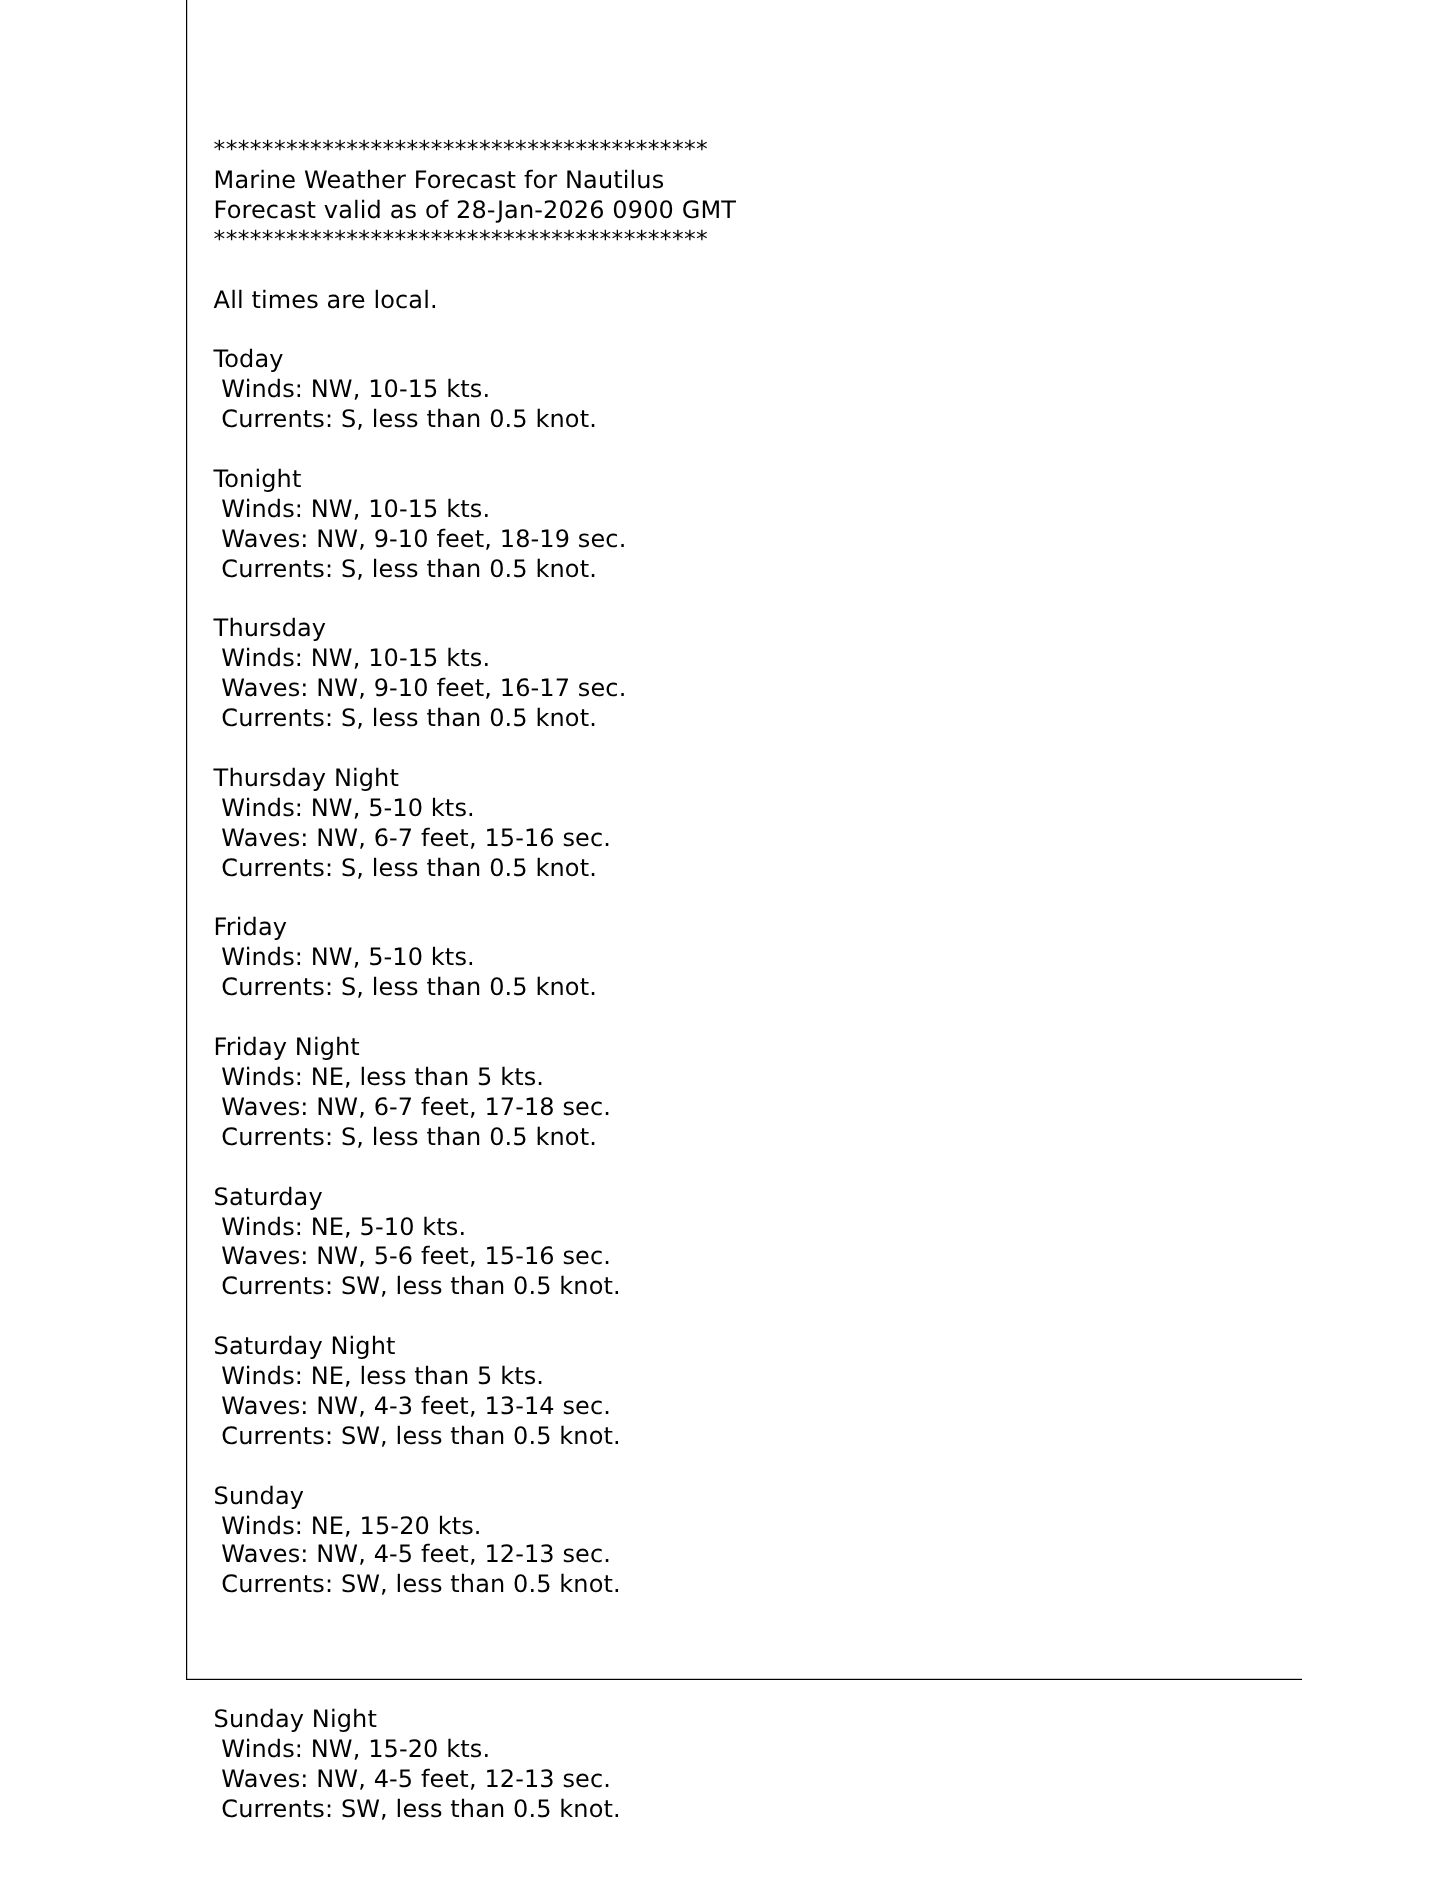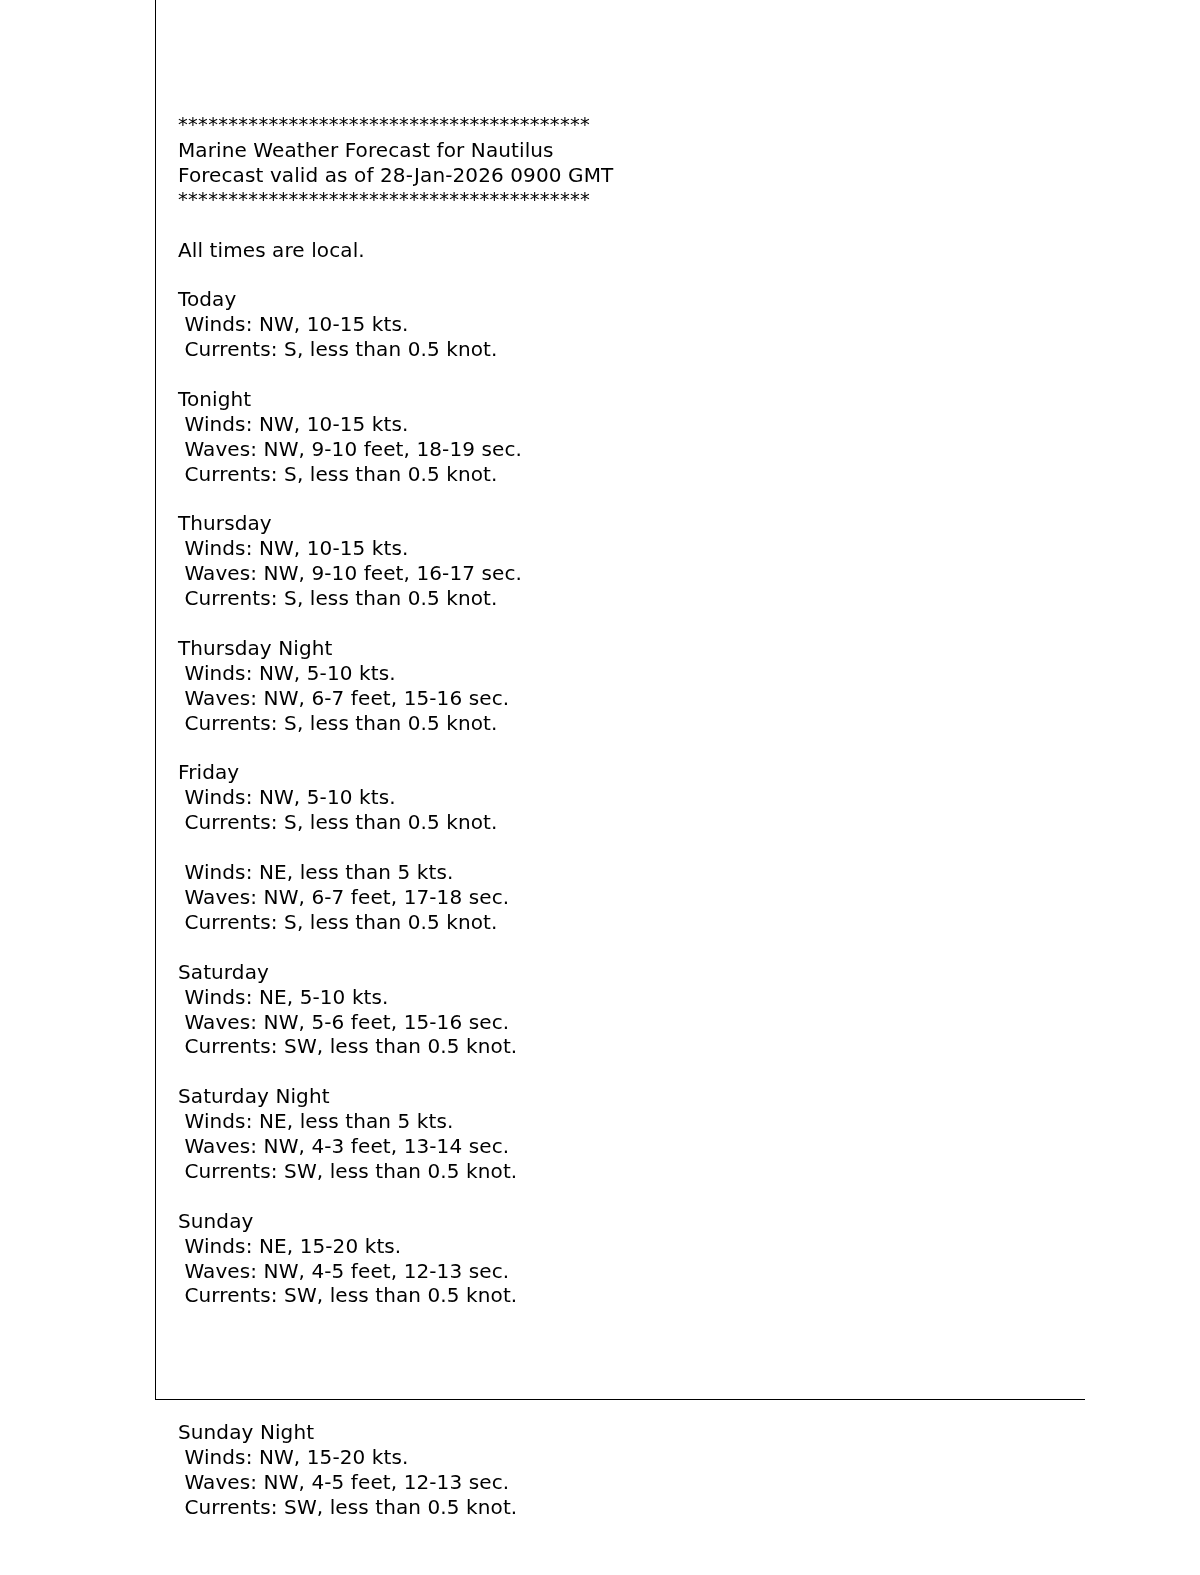--- a/index.html
+++ b/index.html
@@ -116,20 +116,21 @@
     <div class="blank"></div>
 
     <div class="period-block">
       <div class="line">Friday</div>
       <div class="line"> Winds: NW, 5-10 kts.</div>
       <div class="line"> Currents: S, less than 0.5 knot.</div>
     </div>
     <div class="blank"></div>
 
     <div class="period-block">
+      <div class="line">Friday Night</div>
       <div class="line"> Winds: NE, less than 5 kts.</div>
       <div class="line"> Waves: NW, 6-7 feet, 17-18 sec.</div>
       <div class="line"> Currents: S, less than 0.5 knot.</div>
     </div>
     <div class="blank"></div>
 
     <div class="period-block">
       <div class="line">Saturday</div>
       <div class="line"> Winds: NE, 5-10 kts.</div>
       <div class="line"> Waves: NW, 5-6 feet, 15-16 sec.</div>

